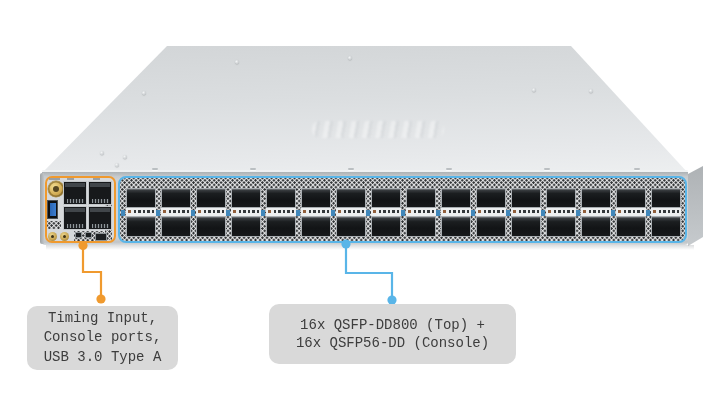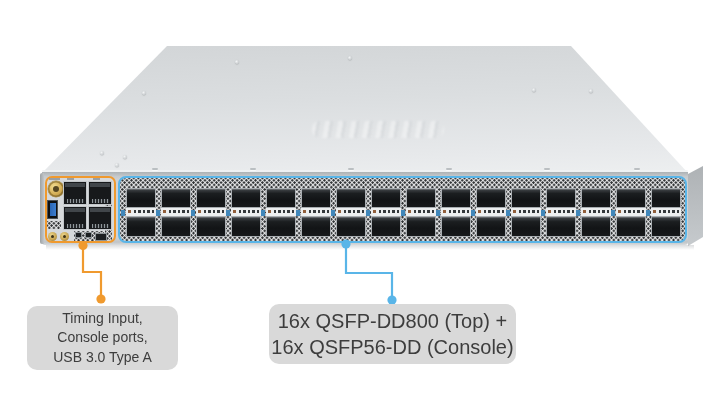--- a/index.html
+++ b/index.html
@@ -1,18 +1,18 @@
 <!DOCTYPE html>
 <html><head>
 <meta charset="utf-8">
 <style>
   * { margin:0; padding:0; box-sizing:border-box; }
   html,body { background:#ffffff; }
   .stage{ position:relative; width:726px; height:386px; background:#ffffff;
-          font-family:Liberation Sans, sans-serif; overflow:hidden; }
+          font-family:Liberation Mono, monospace; overflow:hidden; }
   .abs{ position:absolute; }
 
   
   .topface{ left:42px; top:46px; width:646px; height:127px;
     clip-path:polygon(0px 127px, 125px 0px, 529px 0px, 646px 127px);
     background:linear-gradient(178deg,#d2d5d7 0%,#dbdee0 42%,#e7e9eb 82%,#edeff0 100%); }
   .rim{ left:42px; top:169.5px; width:646px; height:2.5px; background:#f0f2f3; opacity:.85; border-radius:1px; }
   .frontface{ left:42px; top:172px; width:646px; height:73px;
     background:linear-gradient(180deg,#adb2b5 0%,#c5c9cc 6%,#ced2d5 12%,#ced2d5 90%,#c0c4c7 96%,#d9dcde 100%);
     border-radius:0 0 3px 3px; }
@@ -79,21 +79,21 @@
   .ledtag{ width:2.8px; height:3.6px; background:#925f3b; margin-right:1.2px; flex:none; }
   .led{ width:2.8px; height:3.6px; background:#34383b; flex:none; }
   .porttab{ position:absolute; left:-4.9px; top:22px; width:4.2px; height:6px; background:#4187ba; }
 
   
   .overlay{ position:absolute; left:0; top:0; pointer-events:none; }
   .callout-box{ position:absolute; background:#d9d9d9; border-radius:10px;
     display:flex; flex-direction:column; justify-content:center; align-items:center;
     color:#3d3d3d; text-align:center; }
   #mgmt-box{ left:27px; top:306px; width:151px; height:64px; font-size:14px; line-height:1.36; }
-  #ports-box{ left:269px; top:304px; width:247px; height:60px; font-size:20px; line-height:1.3; }
+  #ports-box{ left:269px; top:304px; width:247px; height:60px; font-size:14px; line-height:1.3; }
   .callout-box span{ display:block; }
 </style>
 </head>
 <body>
 
 <div class="stage">
 
   <div class="abs topface"></div>
   <div class="abs emboss"></div>
   <div class="abs rim"></div>

